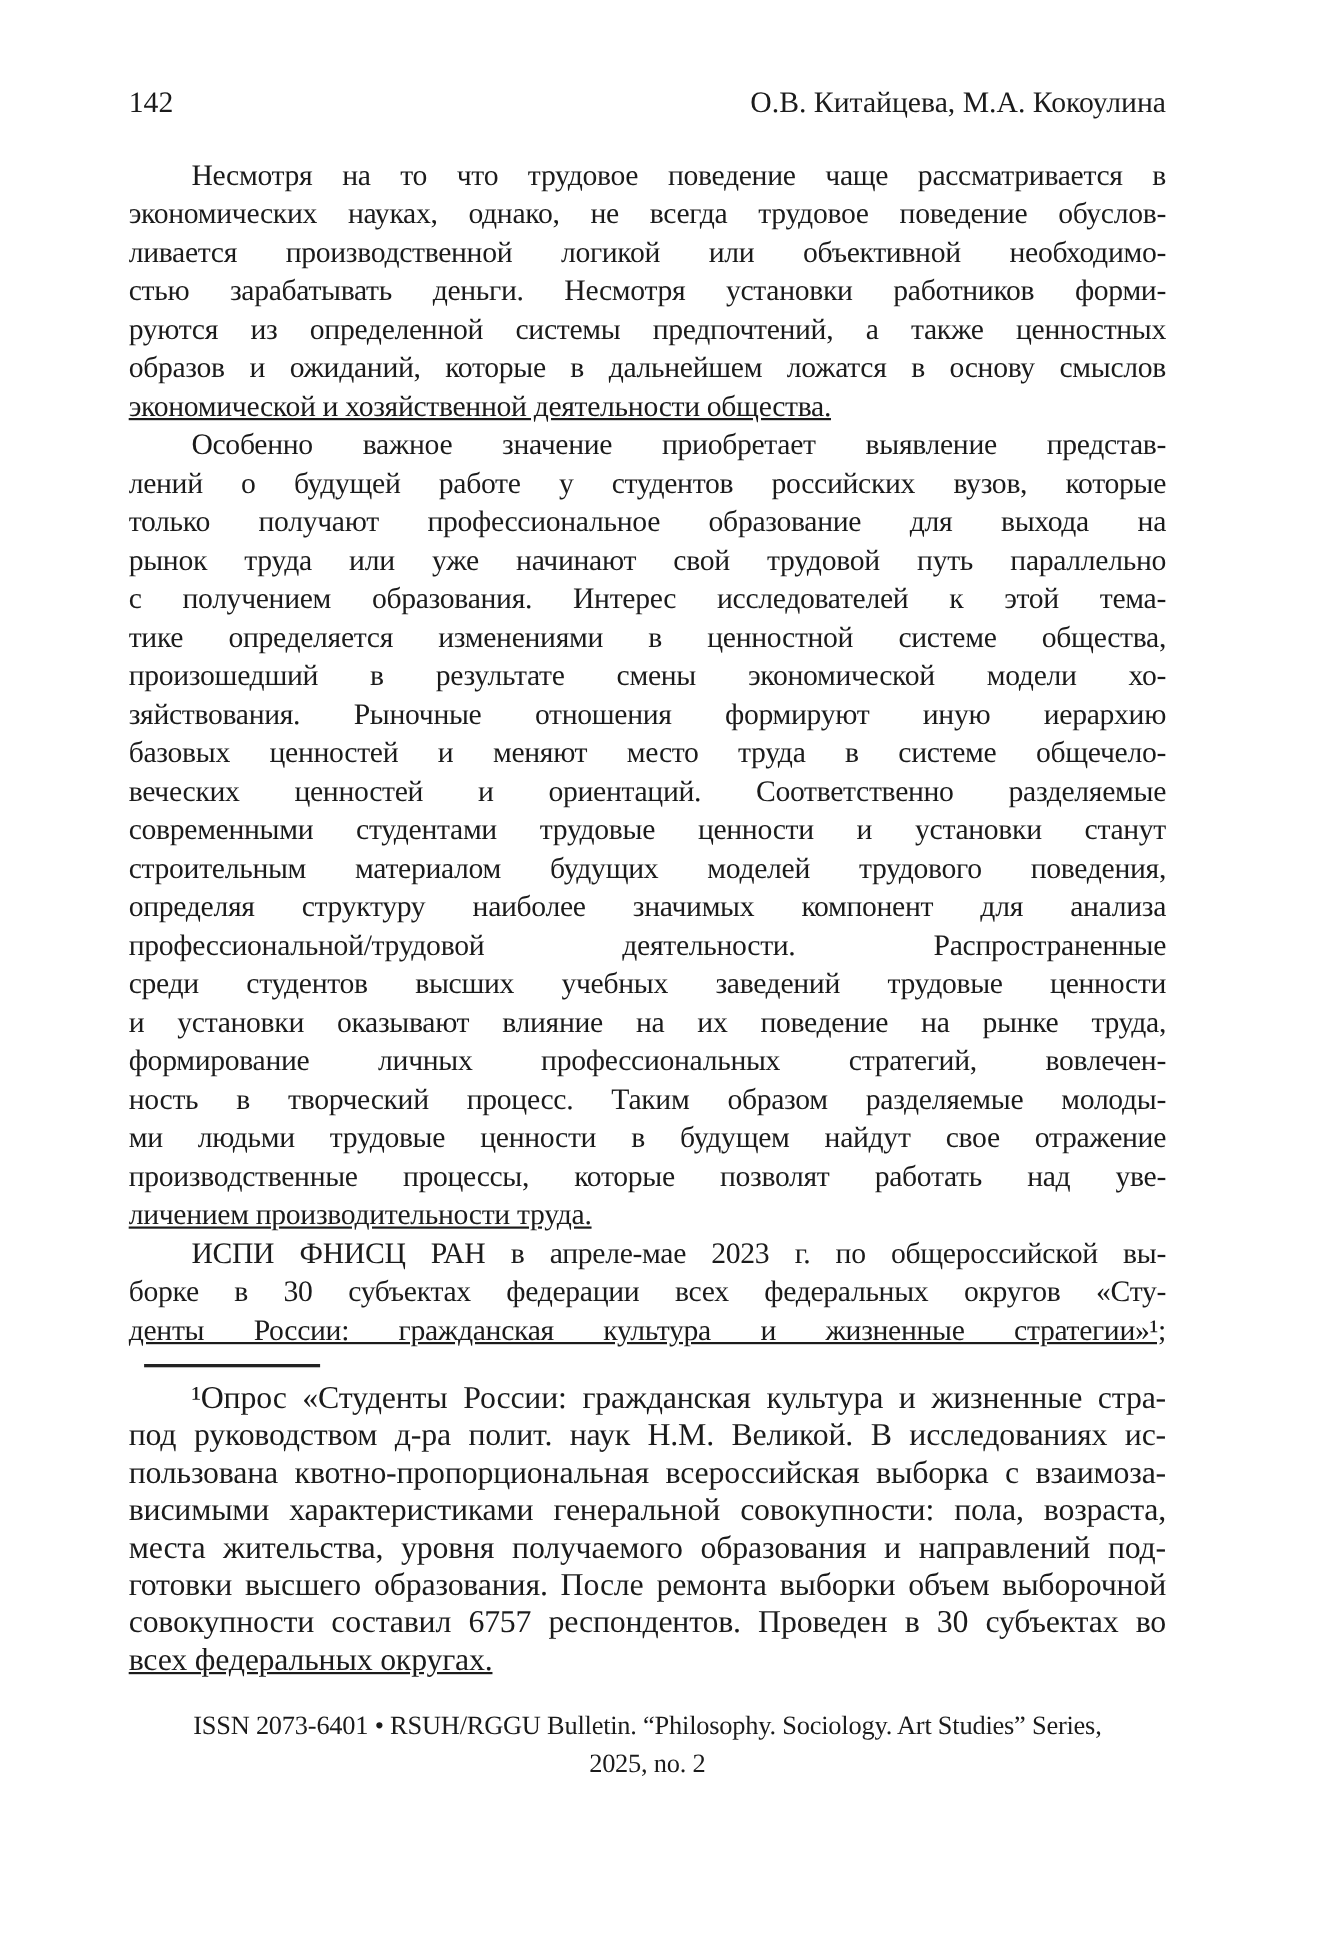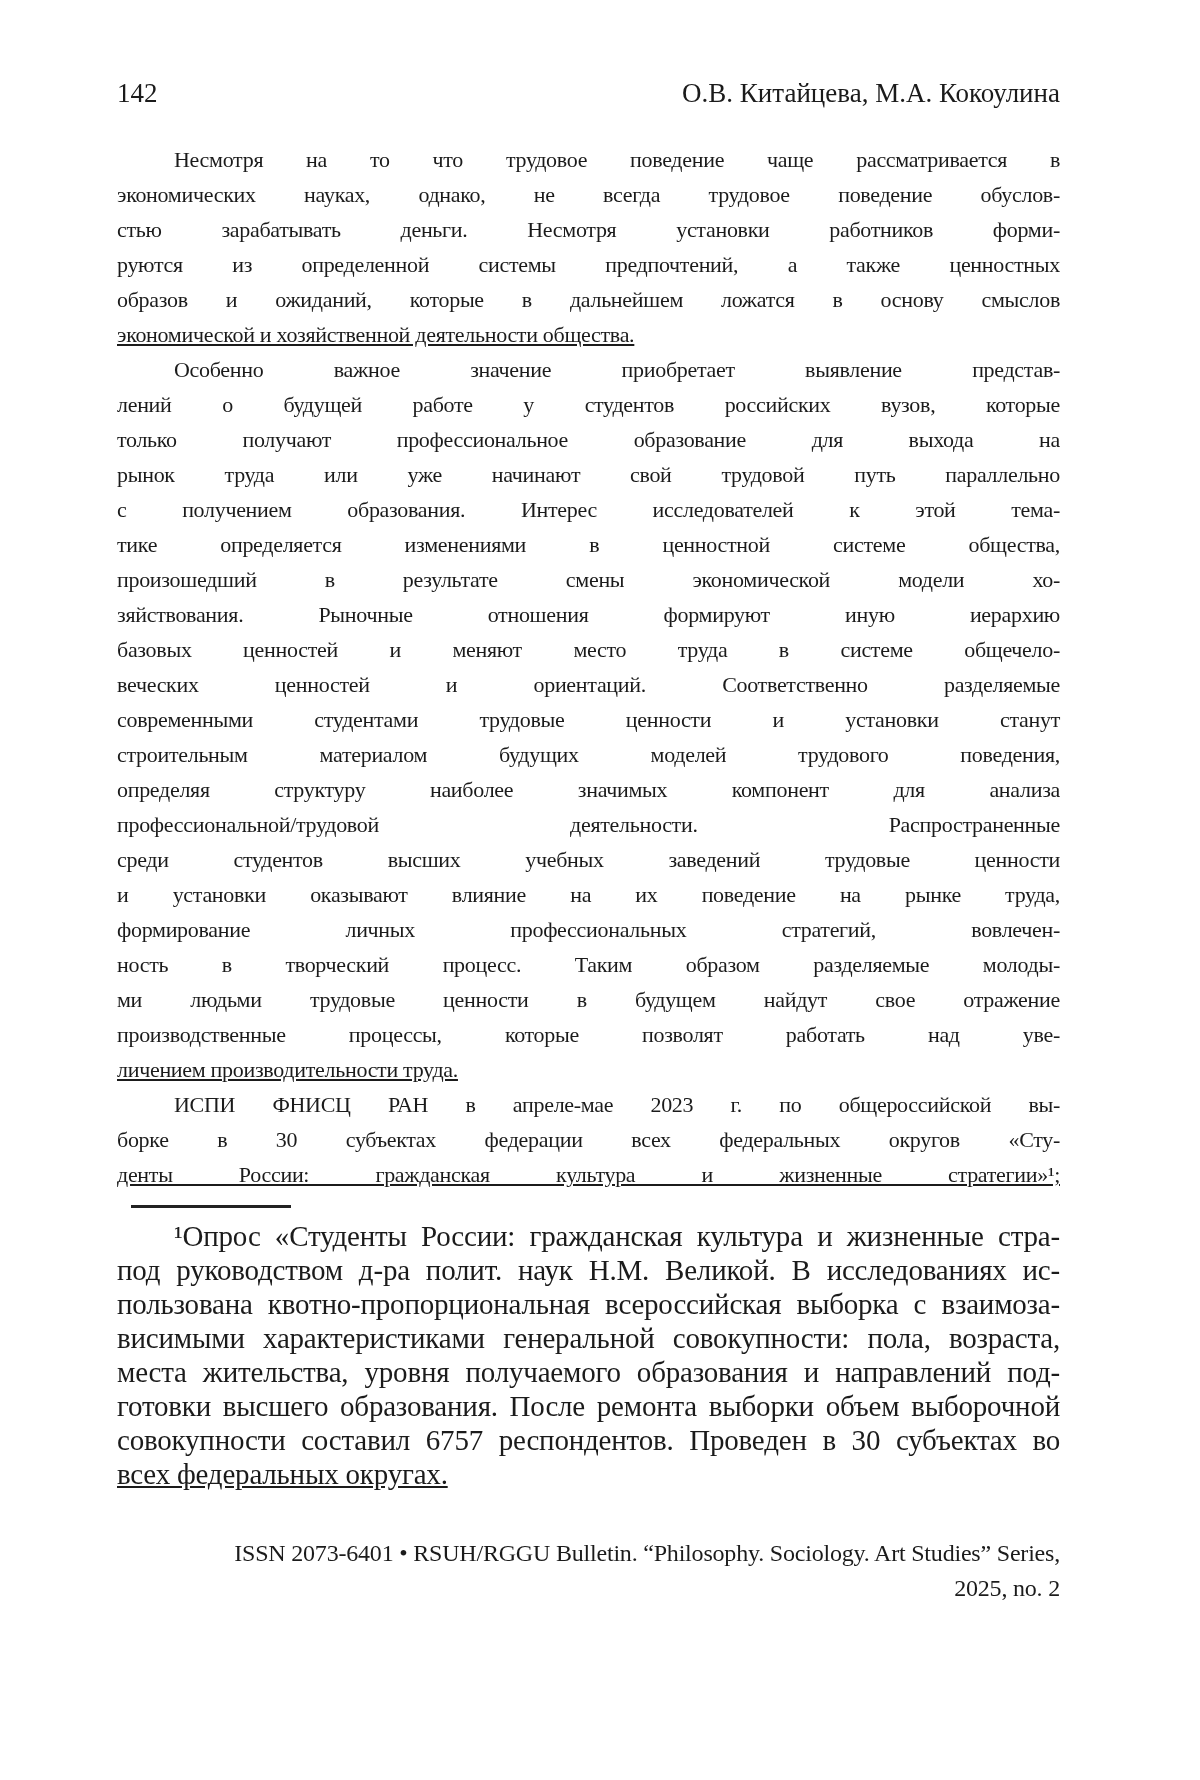--- a/index.html
+++ b/index.html
@@ -24,21 +24,21 @@
     display: flex;
     justify-content: space-between;
     align-items: baseline;
     font-size: 27px;
     line-height: 30px;
   }
   .content {
     margin-top: 34px;
   }
   .para .line {
-    font-size: 22px;
+    font-size: 27px;
     line-height: 35px;
     letter-spacing: -0.3px;
     text-align: justify;
     text-align-last: justify;
     white-space: nowrap;
   }
   .para .line:first-child {
     text-indent: 57px;
   }
   .para .line.last {
@@ -52,41 +52,42 @@
     margin: 13px 0 11px 14px;
     width: 160px;
     border-top: 3px solid #222222;
   }
   .para.footnote .line {
     font-size: 29px;
     line-height: 34px;
     letter-spacing: -0.2px;
   }
   .page-footer {
-    margin-top: 45px;
-    text-align: right;
+    margin-top: 26px;
+    text-align: center;
     font-size: 24px;
     line-height: 35px;
     letter-spacing: -0.2px;
   }
 </style>
 </head>
 <body>
 
 <div class="page">
 
   <div class="page-header">
     <span>142</span>
     <span>О.В. Китайцева, М.А. Кокоулина</span>
   </div>
 
   <div class="content">
     <div class="para">
         <div class="line">Несмотря на то что трудовое поведение чаще рассматривается в</div>
         <div class="line">экономических науках, однако, не всегда трудовое поведение обуслов-</div>
+        <div class="line">ливается производственной логикой или объективной необходимо-</div>
         <div class="line">стью зарабатывать деньги. Несмотря установки работников форми-</div>
         <div class="line">руются из определенной системы предпочтений, а также ценностных</div>
         <div class="line">образов и ожиданий, которые в дальнейшем ложатся в основу смыслов</div>
         <div class="line last">экономической и хозяйственной деятельности общества.</div>
       </div>
     <div class="para">
         <div class="line">Особенно важное значение приобретает выявление представ-</div>
         <div class="line">лений о будущей работе у студентов российских вузов, которые</div>
         <div class="line">только получают профессиональное образование для выхода на</div>
         <div class="line">рынок труда или уже начинают свой трудовой путь параллельно</div>

